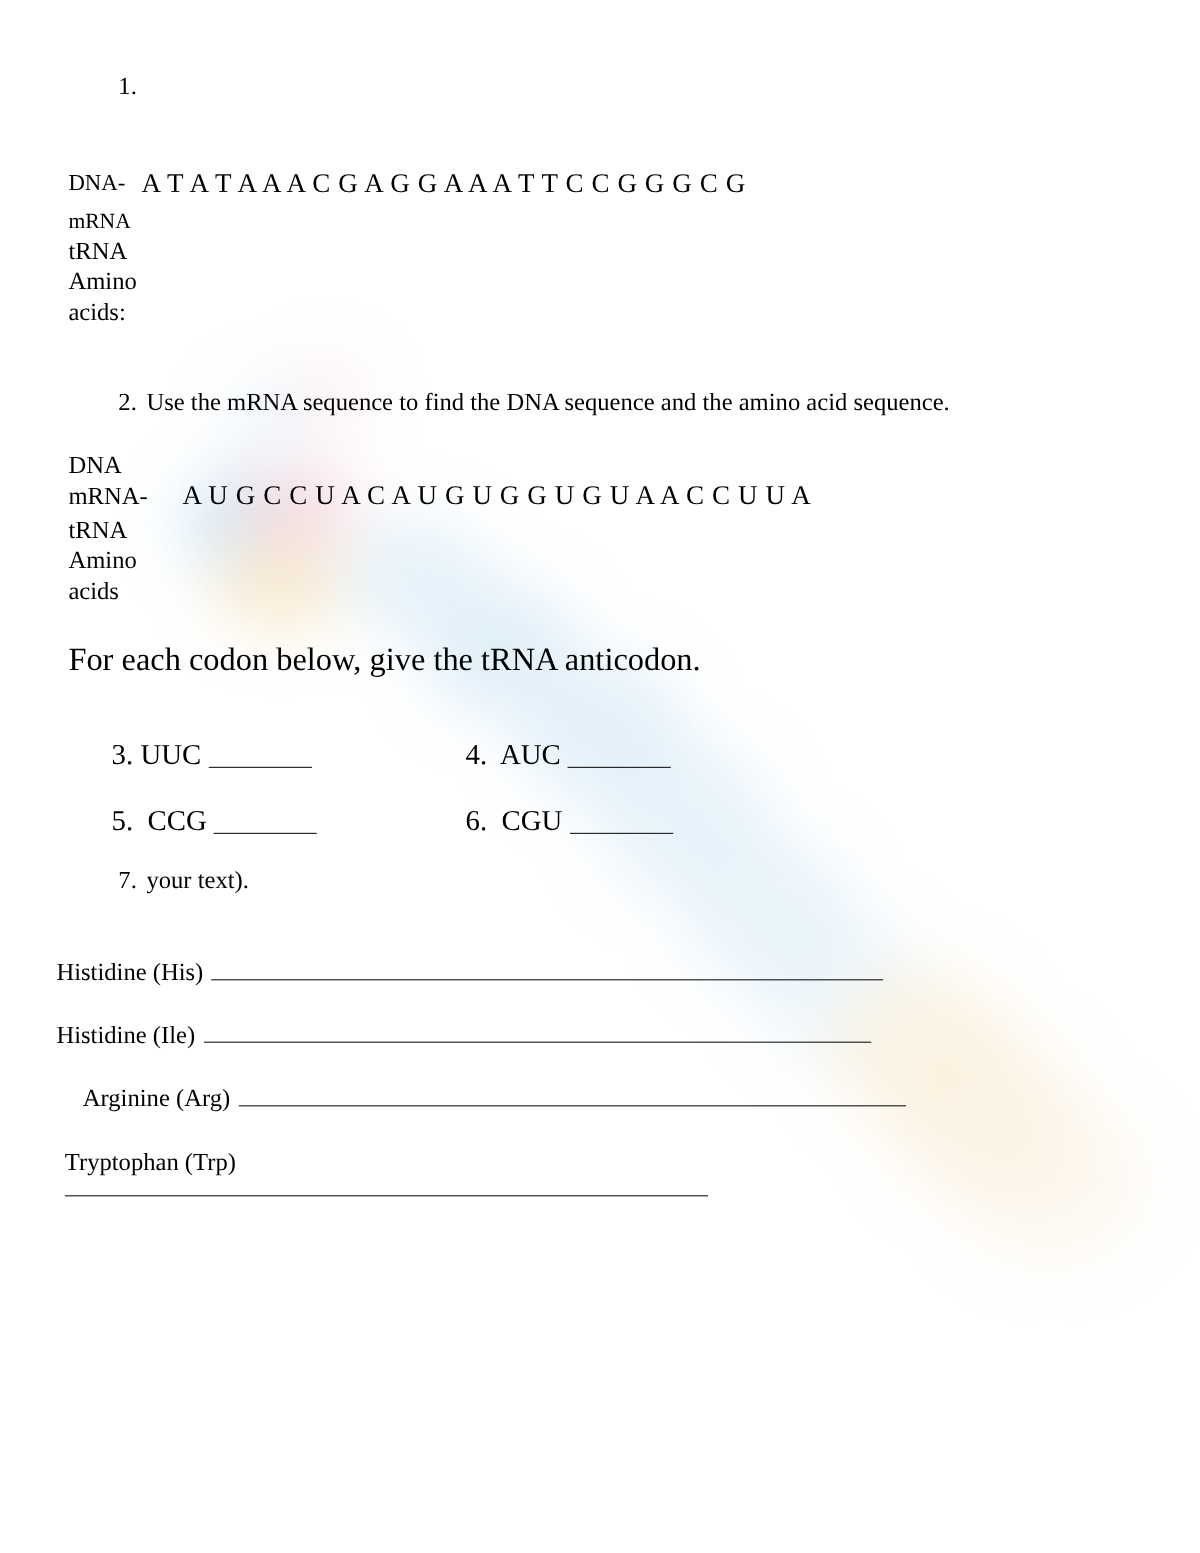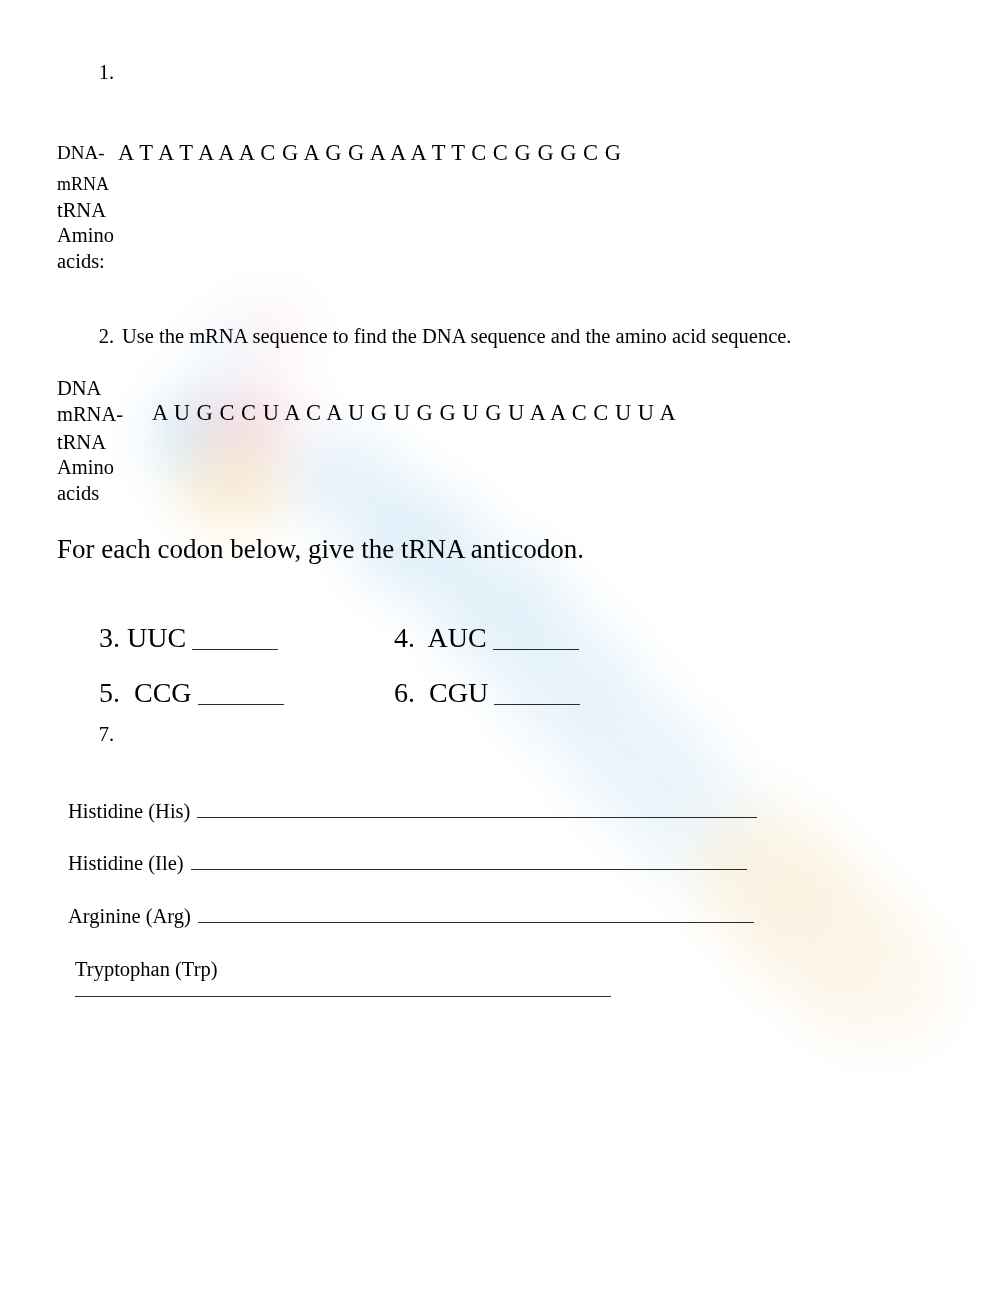--- a/index.html
+++ b/index.html
@@ -81,35 +81,35 @@
   .plain {
     position: absolute;
     left: 57px;
     font-size: 27px;
     line-height: 27px;
     white-space: pre;
   }
 
   .codon-item {
     position: absolute;
-    font-size: 28px;
+    font-size: 24px;
     white-space: pre;
   }
   .blank-short {
     display: inline-block;
     width: 86px;
     border-bottom: 1.6px solid #2b2b2b;
     margin-left: 6px;
     vertical-align: -3px;
     height: 14px;
   }
 
   .aa-row {
     position: absolute;
-    left: 68px;
+    left: 47px;
     font-size: 20.5px;
     white-space: nowrap;
     display: flex;
     align-items: baseline;
   }
   .aa-label { white-space: pre; }
   .blank-long {
     display: inline-block;
     border-bottom: 1.6px solid #2b2b2b;
     margin-left: 7px;
@@ -184,33 +184,34 @@
     <div class="codon-item" style="left:57px; top:645px;">
       <span>5.</span><span>  </span><span>CCG</span><span class="blank-short"></span>
     </div>
 
     <div class="codon-item" style="left:352px; top:645px;">
       <span>6.</span><span>  </span><span>CGU</span><span class="blank-short"></span>
     </div>
 
     <div class="numbered" style="top:720px;">
       <span class="num">7.</span>
+      <span class="body">your text).</span>
     </div>
 
     <div class="aa-row" style="top:800px;">
       <span class="aa-label">Histidine (His)</span>
       <span class="blank-long" style="width:560px;"></span>
     </div>
 
     <div class="aa-row" style="top:852px;">
       <span class="aa-label">Histidine (Ile)</span>
       <span class="blank-long" style="width:556px;"></span>
     </div>
 
-    <div class="aa-row" style="top:905px;">
+    <div class="aa-row" style="top:905px;margin-left:22px;">
       <span class="aa-label">Arginine (Arg)</span>
       <span class="blank-long" style="width:556px;"></span>
     </div>
 
     <div class="aa-row" style="top:958px;flex-direction:column;">
       <span class="aa-label">Tryptophan (Trp)</span>
       <span class="blank-long" style="width:536px;"></span>
     </div>
 
   </div>

